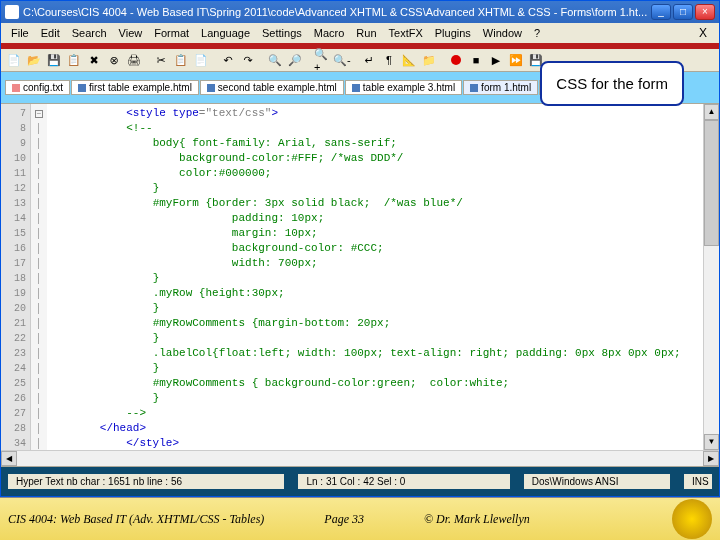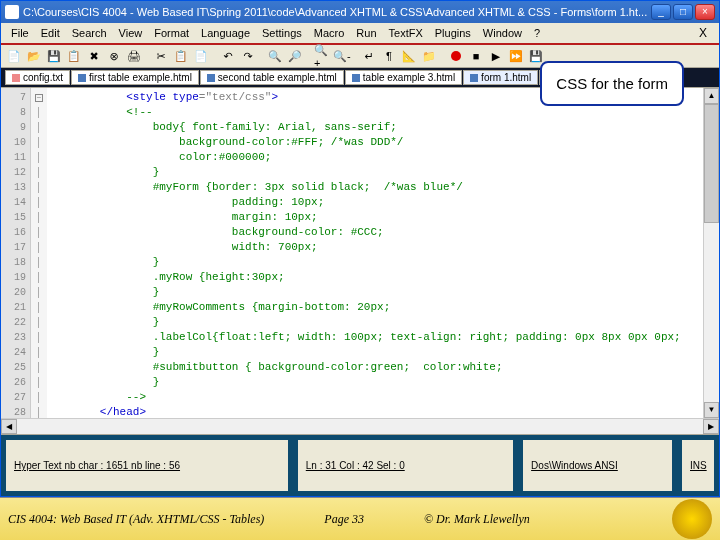--- a/index.html
+++ b/index.html
@@ -4,29 +4,29 @@
 <style>
 * { box-sizing: border-box; margin: 0; padding: 0; }
 body { font-family: Tahoma, sans-serif; font-size: 11px; background: #888; width: 720px; height: 540px; overflow: hidden; }
 .window { background: #ece9d8; border: 1px solid #0054e3; width: 720px; height: 497px; display: flex; flex-direction: column; }
 .titlebar { background: linear-gradient(#3a78cf,#2e68c0); height: 22px; display: flex; align-items: center; padding: 0 4px; color: #fff; font-size: 11px; }
 .titlebar .icon { width: 14px; height: 14px; background: #fff; border-radius: 2px; margin-right: 4px; }
 .titlebar .title { flex: 1; white-space: nowrap; overflow: hidden; }
 .winbtns { display: flex; gap: 2px; }
 .winbtn { width: 20px; height: 16px; background: linear-gradient(#5aa0ff,#2060c0); border: 1px solid #1a4a9c; border-radius: 3px; color: #fff; font-size: 10px; text-align: center; line-height: 14px; }
 .winbtn.close { background: linear-gradient(#f88,#d33); border-color: #a22; }
-.menubar { background: #ece9d8; border-bottom: 2px solid #b91c1c; padding: 2px 4px; display: flex; align-items: center; }
+.menubar { background: #ece9d8; border-bottom: 6px solid #b91c1c; padding: 2px 4px; display: flex; align-items: center; }
 .menu-item { padding: 2px 6px; font-size: 11px; }
 .menu-item u { text-decoration: underline; }
 .menubar .close-x { margin-left: auto; font-size: 12px; color: #000; padding: 0 8px; }
 .toolbar { background: #ece9d8; border-bottom: 1px solid #aca899; padding: 2px 4px; display: flex; align-items: center; gap: 2px; }
 .tbtn { width: 18px; height: 18px; border: 1px solid transparent; display: inline-flex; align-items: center; justify-content: center; font-size: 11px; }
 .sep { width: 5px; }
 .record { width: 10px; height: 10px; background: #d00; border-radius: 50%; }
-.tabbar { background: #0f172a; border-bottom: 1px solid #aca899; padding: 2px 4px; display: flex; align-items: center; gap: 1px; }
+.tabbar { background: #7dd3fc; border-bottom: 1px solid #aca899; padding: 8px 4px; display: flex; align-items: center; gap: 1px; }
 .tab { background: #fff; border: 1px solid #aca899; padding: 1px 6px; font-size: 10px; display: flex; align-items: center; gap: 3px; }
 .tab.active { background: #e8f0ff; }
 .tab .dot { width: 8px; height: 8px; background: #4a7abc; }
 .tab .orange { background: #e88; }
 .annotation { position: absolute; right: 36px; top: 61px; background: #fff; border: 2px solid #1030a0; border-radius: 8px; padding: 12px 14px; font-family: Arial; font-size: 15px; z-index: 10; }
 .editor-wrap { flex: 1; display: flex; background: #fff; overflow: hidden; position: relative; }
 .gutter { width: 30px; background: #e4e4e4; border-right: 1px solid #ccc; text-align: right; padding-top: 2px; color: #888; }
 .gutter div { font-size: 10px; font-family: 'Courier New', monospace; padding-right: 4px; height: 15px; line-height: 15px; }
 .fold-col { width: 16px; background: #f5f5f5; padding-top: 2px; }
 .fold-col div { height: 15px; text-align: center; font-size: 9px; color: #888; line-height: 15px; }
@@ -37,21 +37,21 @@
 .c-gray { color: #808080; }
 .c-green { color: #008000; }
 .scroll-v { width: 16px; background: #ece9d8; border-left: 1px solid #ccc; display: flex; flex-direction: column; }
 .scroll-v .arrow { height: 16px; background: #ddd; border: 1px solid #aaa; text-align: center; font-size: 8px; line-height: 14px; }
 .scroll-v .track { flex: 1; background: #f0f0f0; position: relative; }
 .scroll-v .thumb { position: absolute; top: 0; width: 100%; height: 40%; background: #ccc; border: 1px solid #aaa; }
 .scroll-h { height: 16px; background: #ece9d8; border-top: 1px solid #ccc; display: flex; }
 .scroll-h .arrow { width: 16px; background: #ddd; border: 1px solid #aaa; text-align: center; font-size: 8px; line-height: 14px; }
 .scroll-h .track { flex: 1; background: #f0f0f0; }
 .statusbar { background: #ece9d8; border-top: 1px solid #aca899; display: flex; font-size: 10px; }
-.statusbar .panel { border: 5px solid #0c4a6e; padding: 20px 8px; text-decoration: underline; }
+.statusbar .panel { border: 7px solid #0c4a6e; padding: 2px 8px; }
 .footer { height: 43px; background: linear-gradient(#f8e890,#f0d860); border-top: 1px solid #888; display: flex; align-items: center; padding: 0 8px; font-size: 12px; }
 .footer .course { font-style: italic; font-family: 'Times New Roman', serif; }
 .footer .page { margin-left: 60px; font-style: italic; font-family: 'Times New Roman', serif; }
 .footer .author { margin-left: 60px; font-style: italic; font-family: 'Times New Roman', serif; }
 .footer .logo { margin-left: auto; width: 40px; height: 40px; background: radial-gradient(#ffd700,#b8860b); border-radius: 50%; }
 </style>
 </head>
 <body>
 
 <div class="window">
@@ -210,21 +210,21 @@
         <div class="line">                            <span class="c-green">margin: 10px;</span></div>
         <div class="line">                            <span class="c-green">background-color: #CCC;</span></div>
         <div class="line">                            <span class="c-green">width: 700px;</span></div>
         <div class="line">                <span class="c-green">}</span></div>
         <div class="line">                <span class="c-green">.myRow {height:30px;</span></div>
         <div class="line">                <span class="c-green">}</span></div>
         <div class="line">                <span class="c-green">#myRowComments {margin-bottom: 20px;</span></div>
         <div class="line">                <span class="c-green">}</span></div>
         <div class="line">                <span class="c-green">.labelCol{float:left; width: 100px; text-align: right; padding: 0px 8px 0px 0px;</span></div>
         <div class="line">                <span class="c-green">}</span></div>
-        <div class="line">                <span class="c-green">#submitbutton { background-color:green;  color:white;</span></div>
+        <div class="line">                <span class="c-green">#myRowComments { background-color:green;  color:white;</span></div>
         <div class="line">                <span class="c-green">}</span></div>
         <div class="line">            <span class="c-green">--&gt;</span></div>
         <div class="line">        <span class="c-blue">&lt;/</span><span class="c-blue">head</span><span class="c-blue">&gt;</span></div>
         <div class="line">            <span class="c-blue">&lt;/</span><span class="c-blue">style</span><span class="c-blue">&gt;</span></div>
         <div class="line">        <span class="c-blue">&lt;</span><span class="c-blue">body</span><span class="c-blue"> &gt;</span></div>
       </div>
     <div class="scroll-v">
       <div class="arrow">▲</div>
       <div class="track">
           <div class="thumb"></div>

